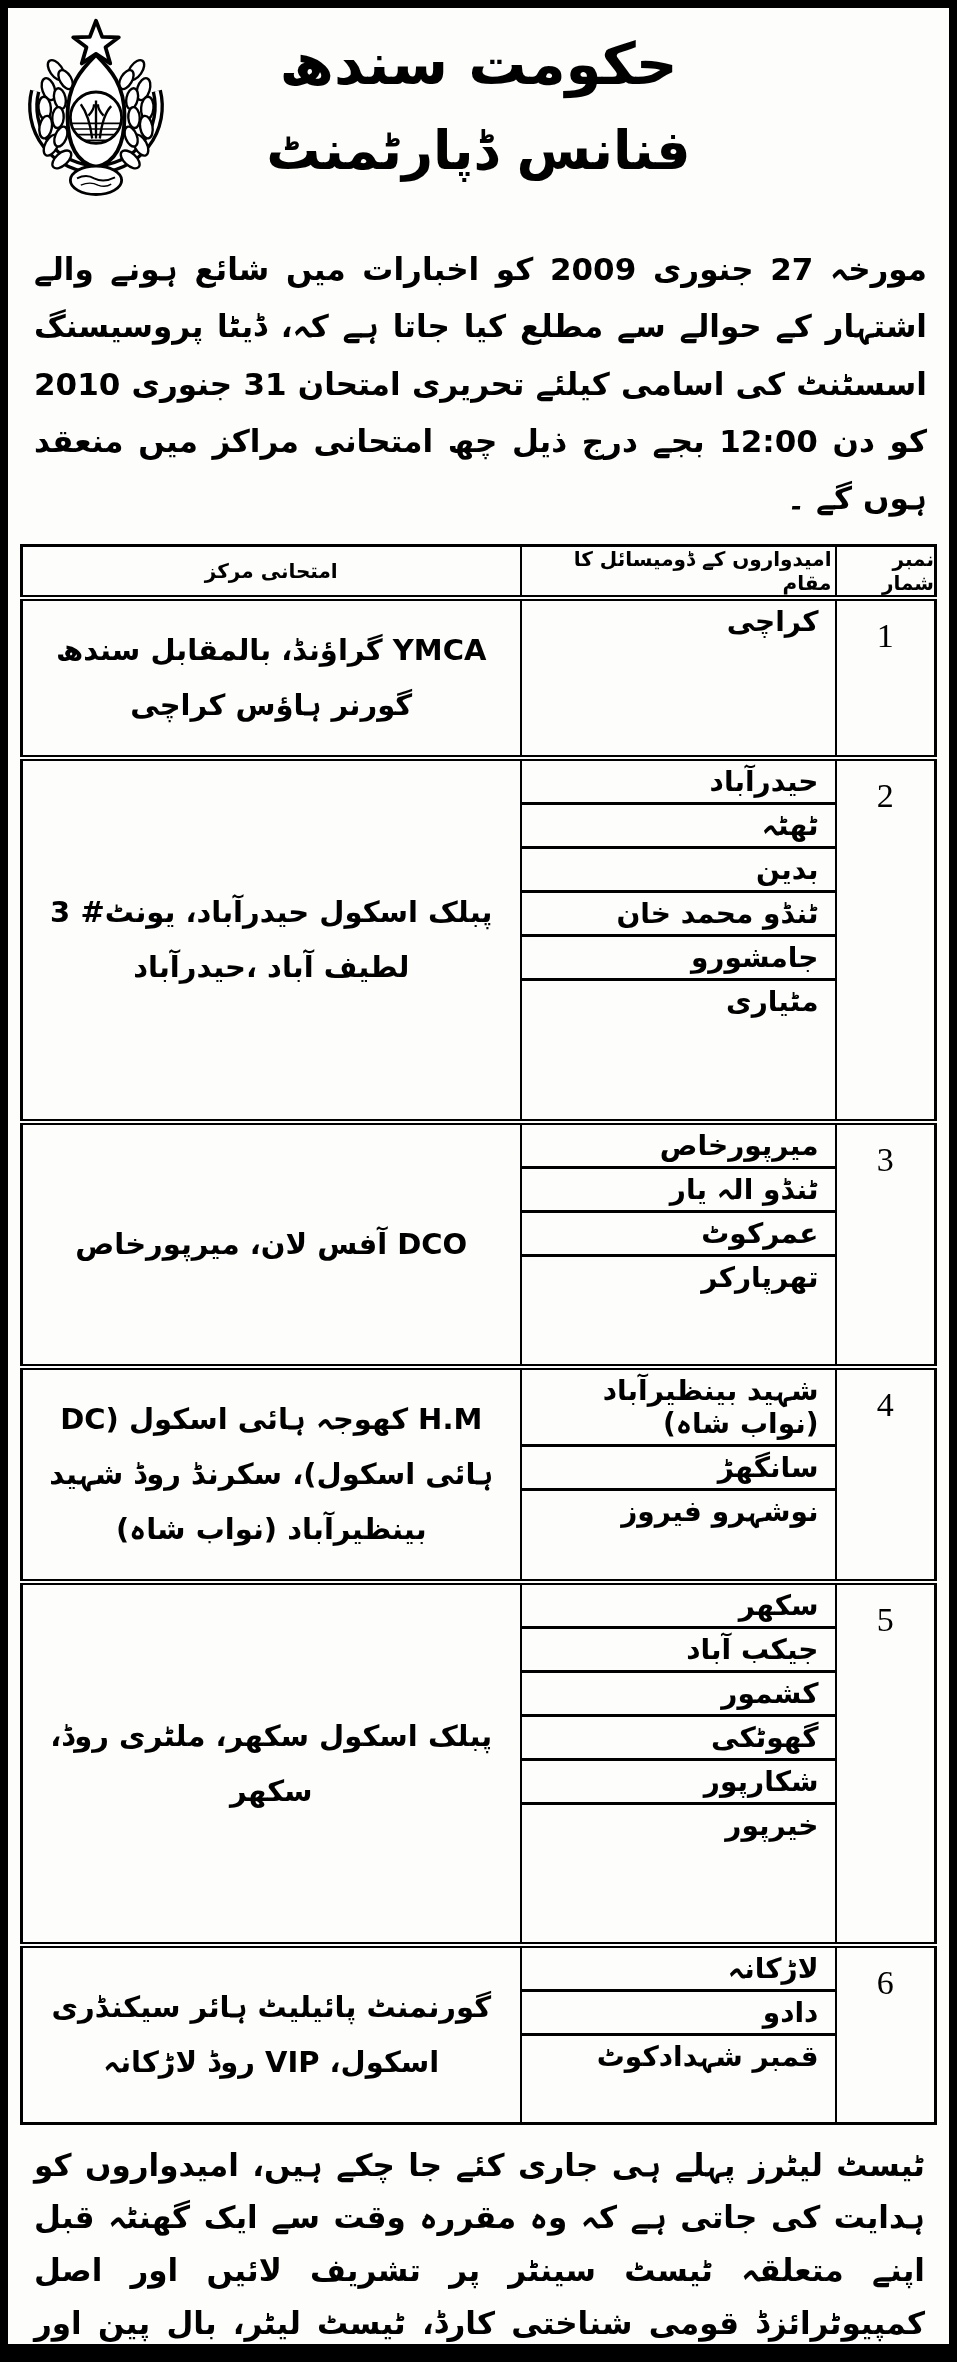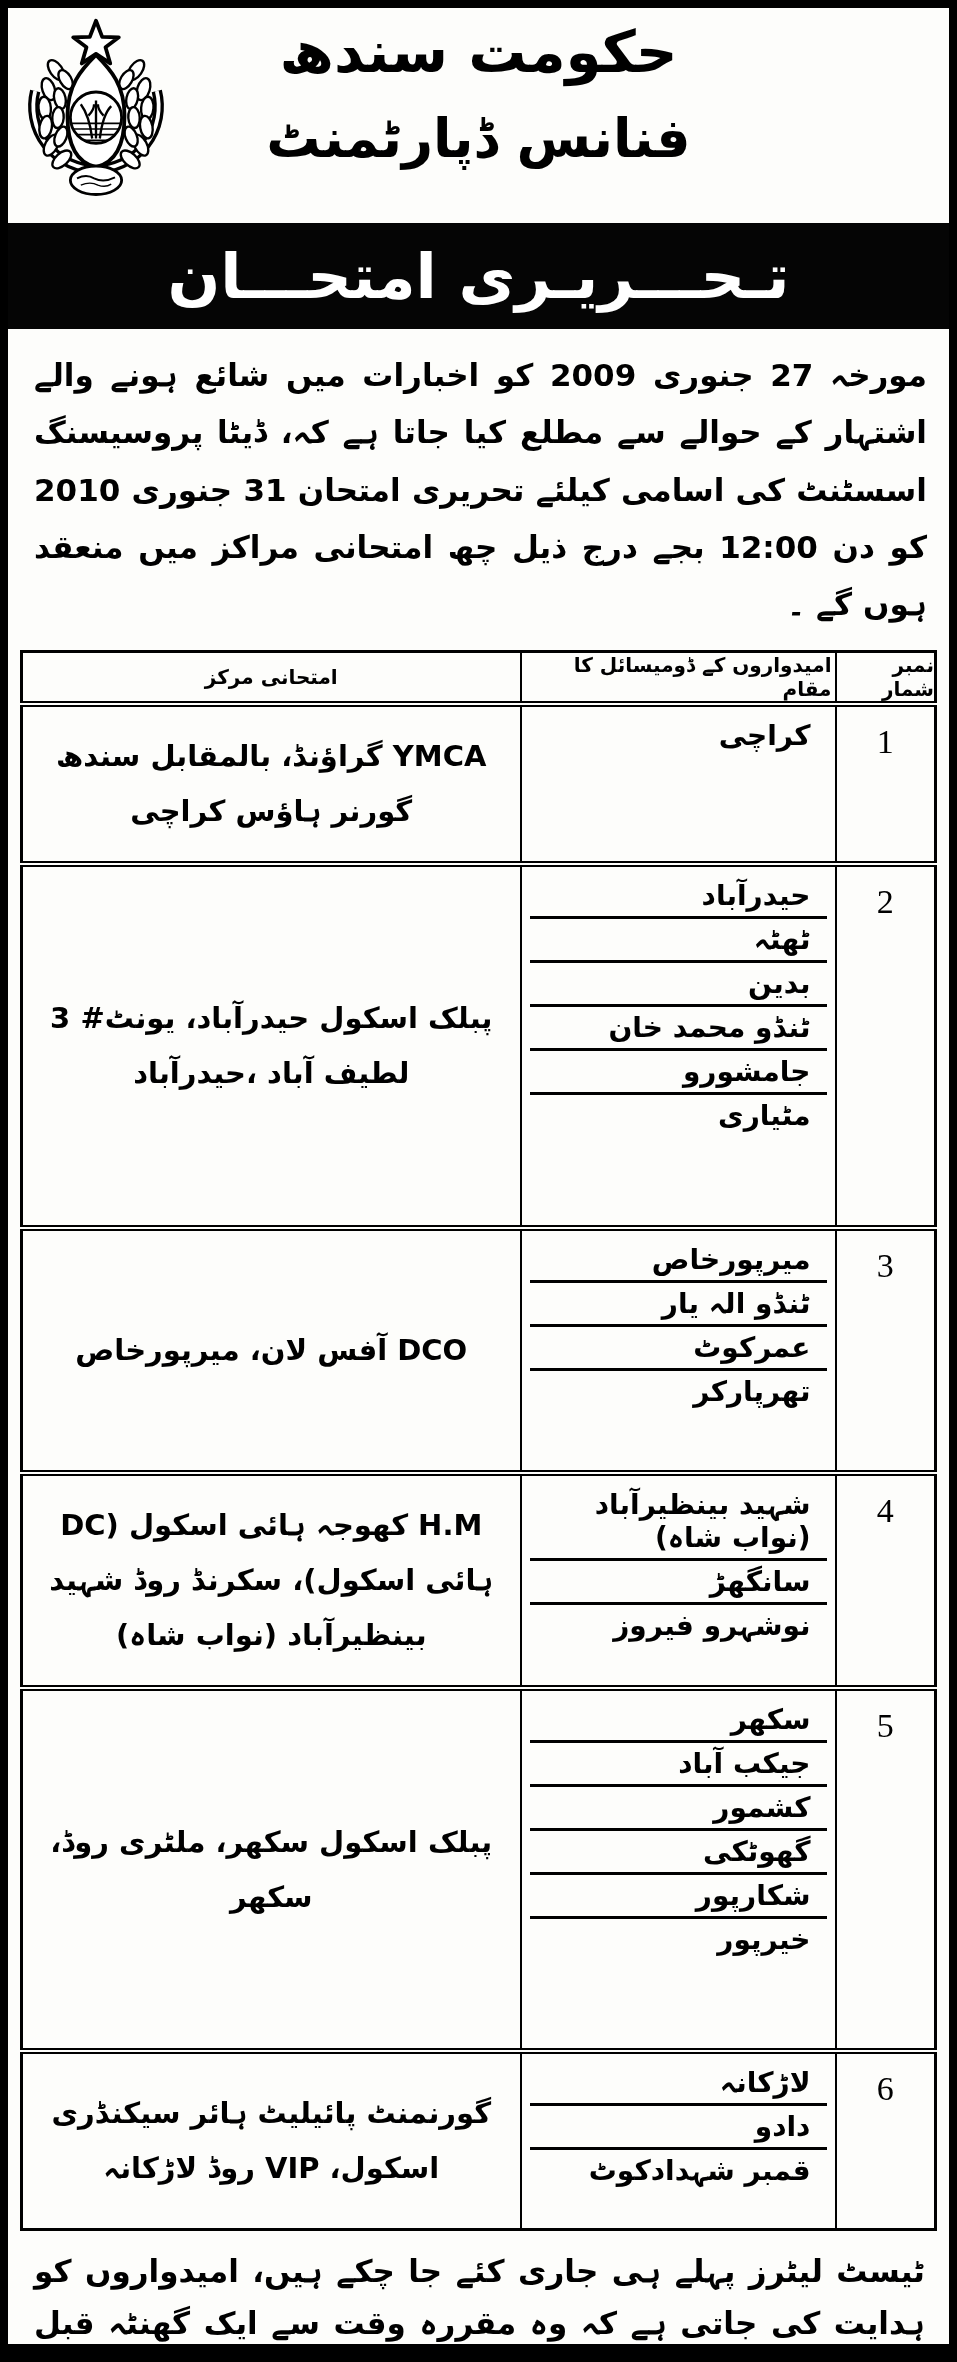--- a/index.html
+++ b/index.html
@@ -14,21 +14,21 @@
     direction:rtl;
   }
   .inner {
     background:#fdfdfb;
     width:100%; height:100%;
     display:flex; flex-direction:column;
     overflow:hidden;
     position:relative;
   }
   
-  .masthead { position:relative; height:215px; padding-top:0; flex:none; }
+  .masthead { position:relative; height:215px; padding-top:12px; flex:none; }
   .gov-line1 { text-align:center; font-size:58px; font-weight:700; line-height:1.55; }
   .gov-line2 { text-align:center; font-size:54px; font-weight:700; line-height:1.5; }
   .emblem { position:absolute; top:8px; left:12px; width:152px; height:188px; }
   
   .banner {
     flex:none; height:106px; background:#050505;
     color:#fff; display:flex; align-items:center; justify-content:center;
     font-size:62px; font-weight:700;
   }
   
@@ -61,21 +61,21 @@
   th.h-center { text-align:center; }
   td.serial-cell {
     vertical-align:top; text-align:center;
     font-family:"Liberation Serif", serif;
     font-size:34px; padding-top:16px;
   }
   td.center-cell {
     text-align:center; font-size:29px; font-weight:700;
     line-height:1.9; padding:22px 18px;
   }
-  td.domicile-cell { padding:8px; vertical-align:top; height:100%; }
+  td.domicile-cell { padding:0; vertical-align:top; height:100%; }
   .dom-list { display:flex; flex-direction:column; height:100%; }
   .dom-item {
     flex:1 1 0;
     display:flex; align-items:center; justify-content:flex-start;
     padding:4px 16px 4px 10px;
     font-size:28px; font-weight:700;
   }
   .dom-item:not(:last-child){ border-bottom:3px solid #000;text-align:right; }
   
   .notes {
@@ -152,21 +152,20 @@
         </g>
 
         <g>
           <ellipse cx="80" cy="172" rx="27" ry="15" fill="#fff" stroke="#000" stroke-width="3"></ellipse>
           <path d="M60 170 Q70 165 78 170 Q88 175 100 169" fill="none" stroke="#000" stroke-width="2"></path>
           <path d="M64 177 Q74 173 82 177 Q90 180 96 176" fill="none" stroke="#000" stroke-width="1.5"></path>
         </g>
       </svg>
     </div>
 
-    <div class="banner">تـحـــریـری امتحـــان</div>
 
     <p class="intro">مورخہ 27 جنوری 2009 کو اخبارات میں شائع ہونے والے اشتہار کے حوالے سے مطلع کیا جاتا ہے کہ، ڈیٹا پروسیسنگ اسسٹنٹ کی اسامی کیلئے تحریری امتحان 31 جنوری 2010 کو دن 12:00 بجے درج ذیل چھ امتحانی مراکز میں منعقد ہوں گے ۔</p>
 
     <table class="exam" dir="rtl">
       <colgroup>
           <col class="c-serial">
           <col class="c-domicile">
           <col class="c-center">
         </colgroup>
       <tbody>

